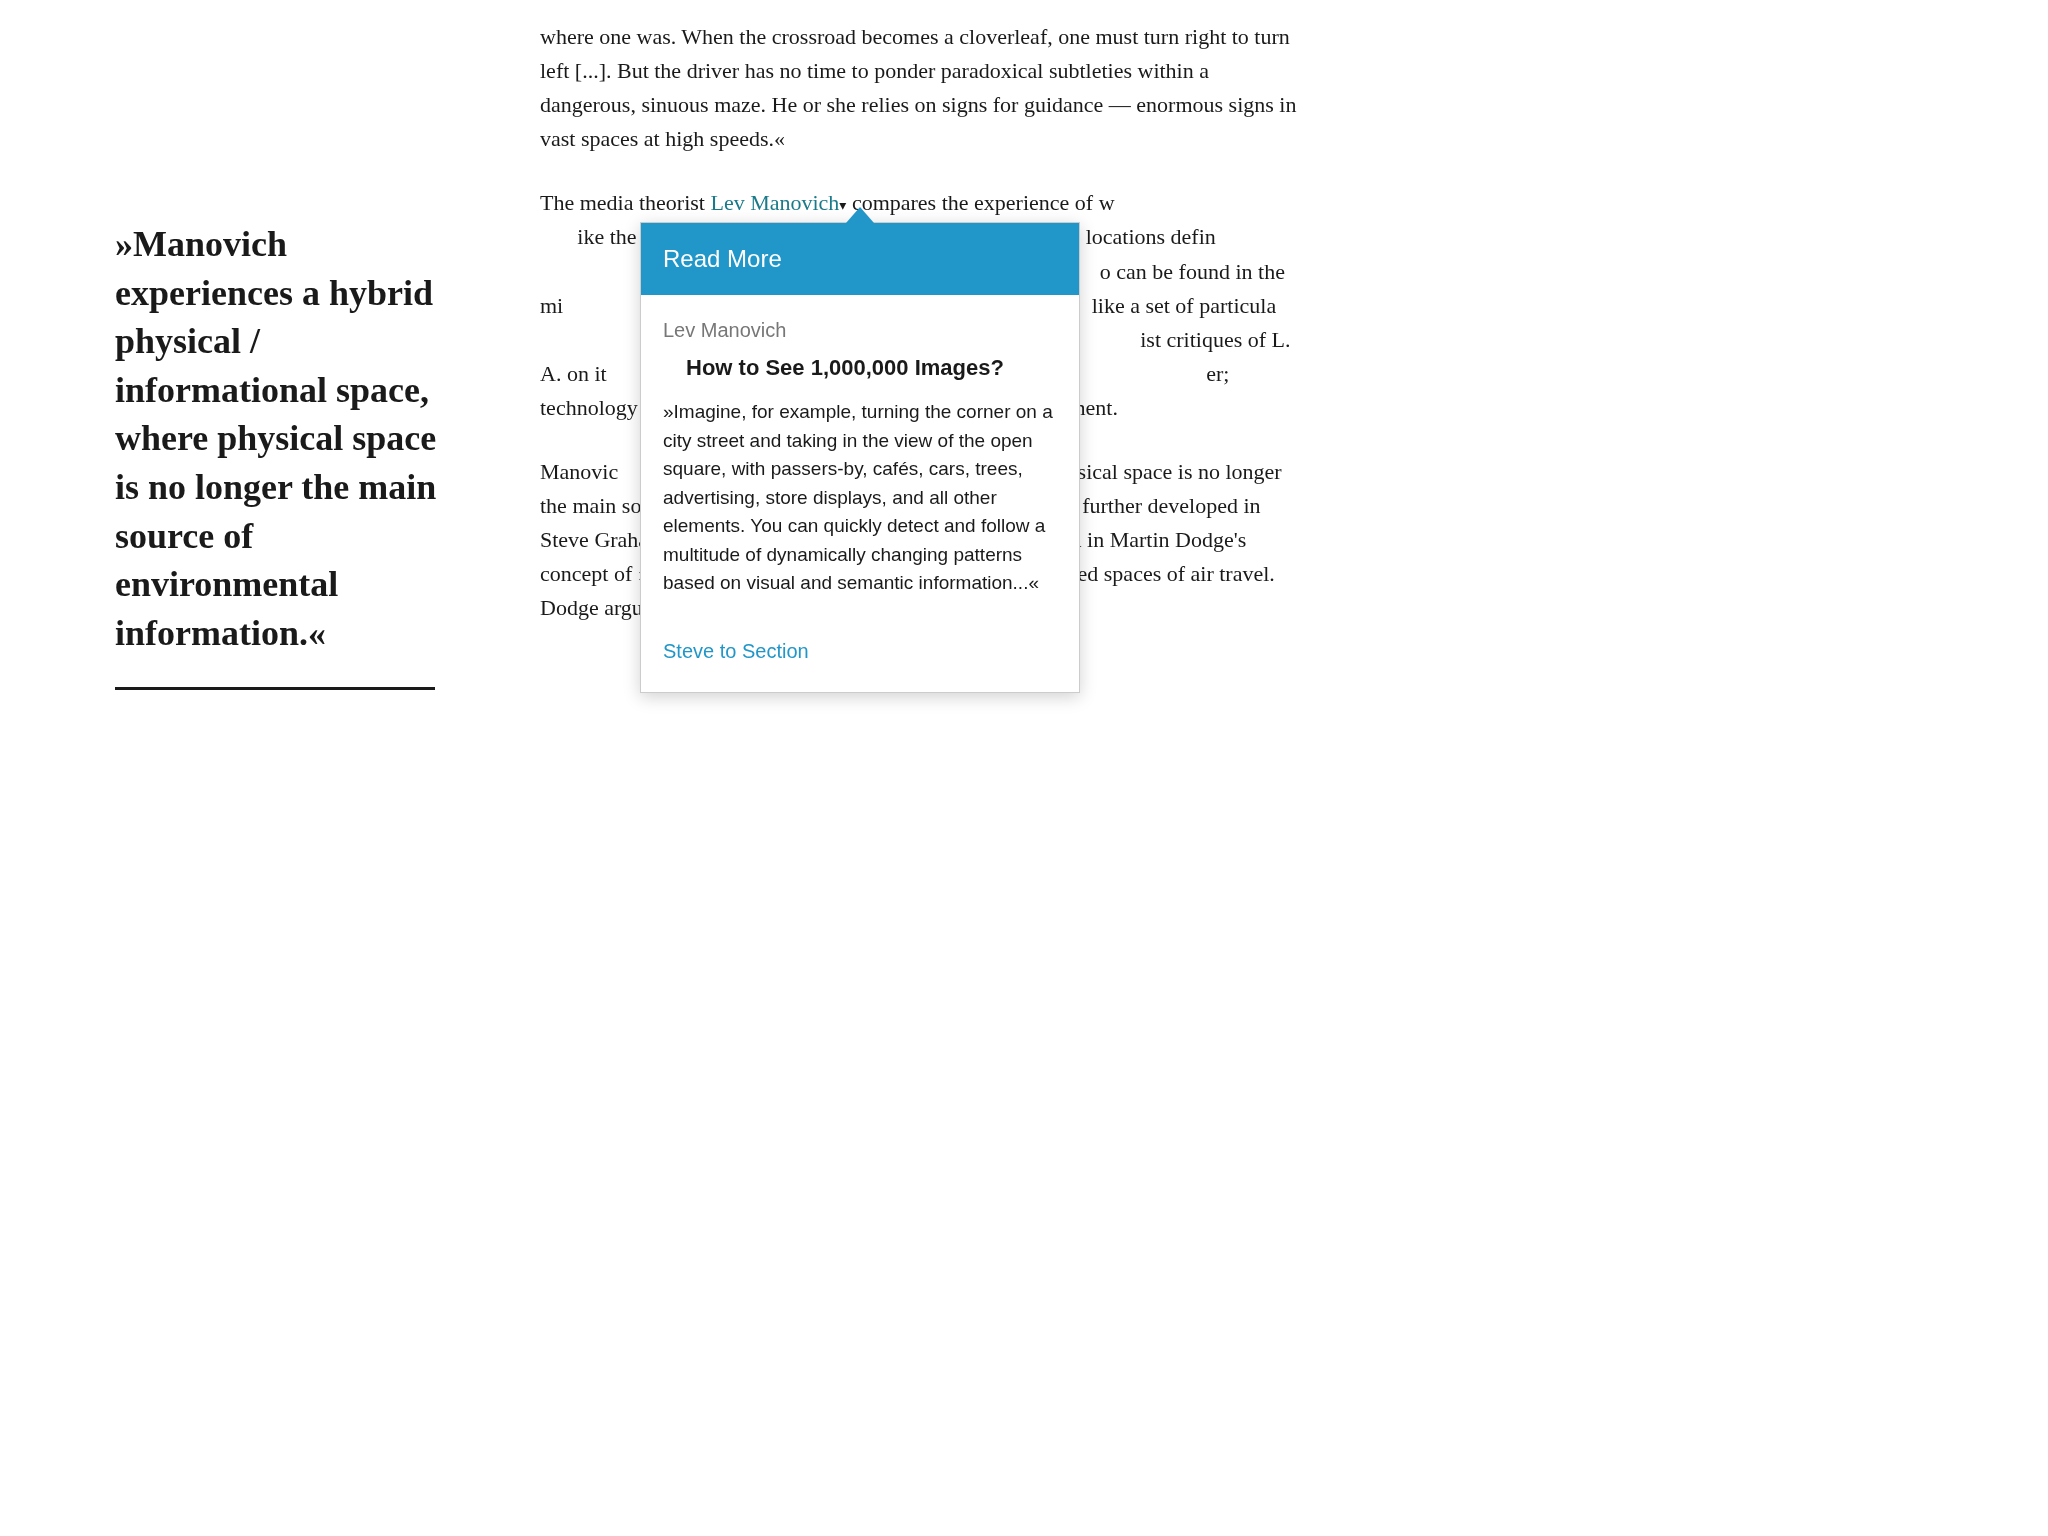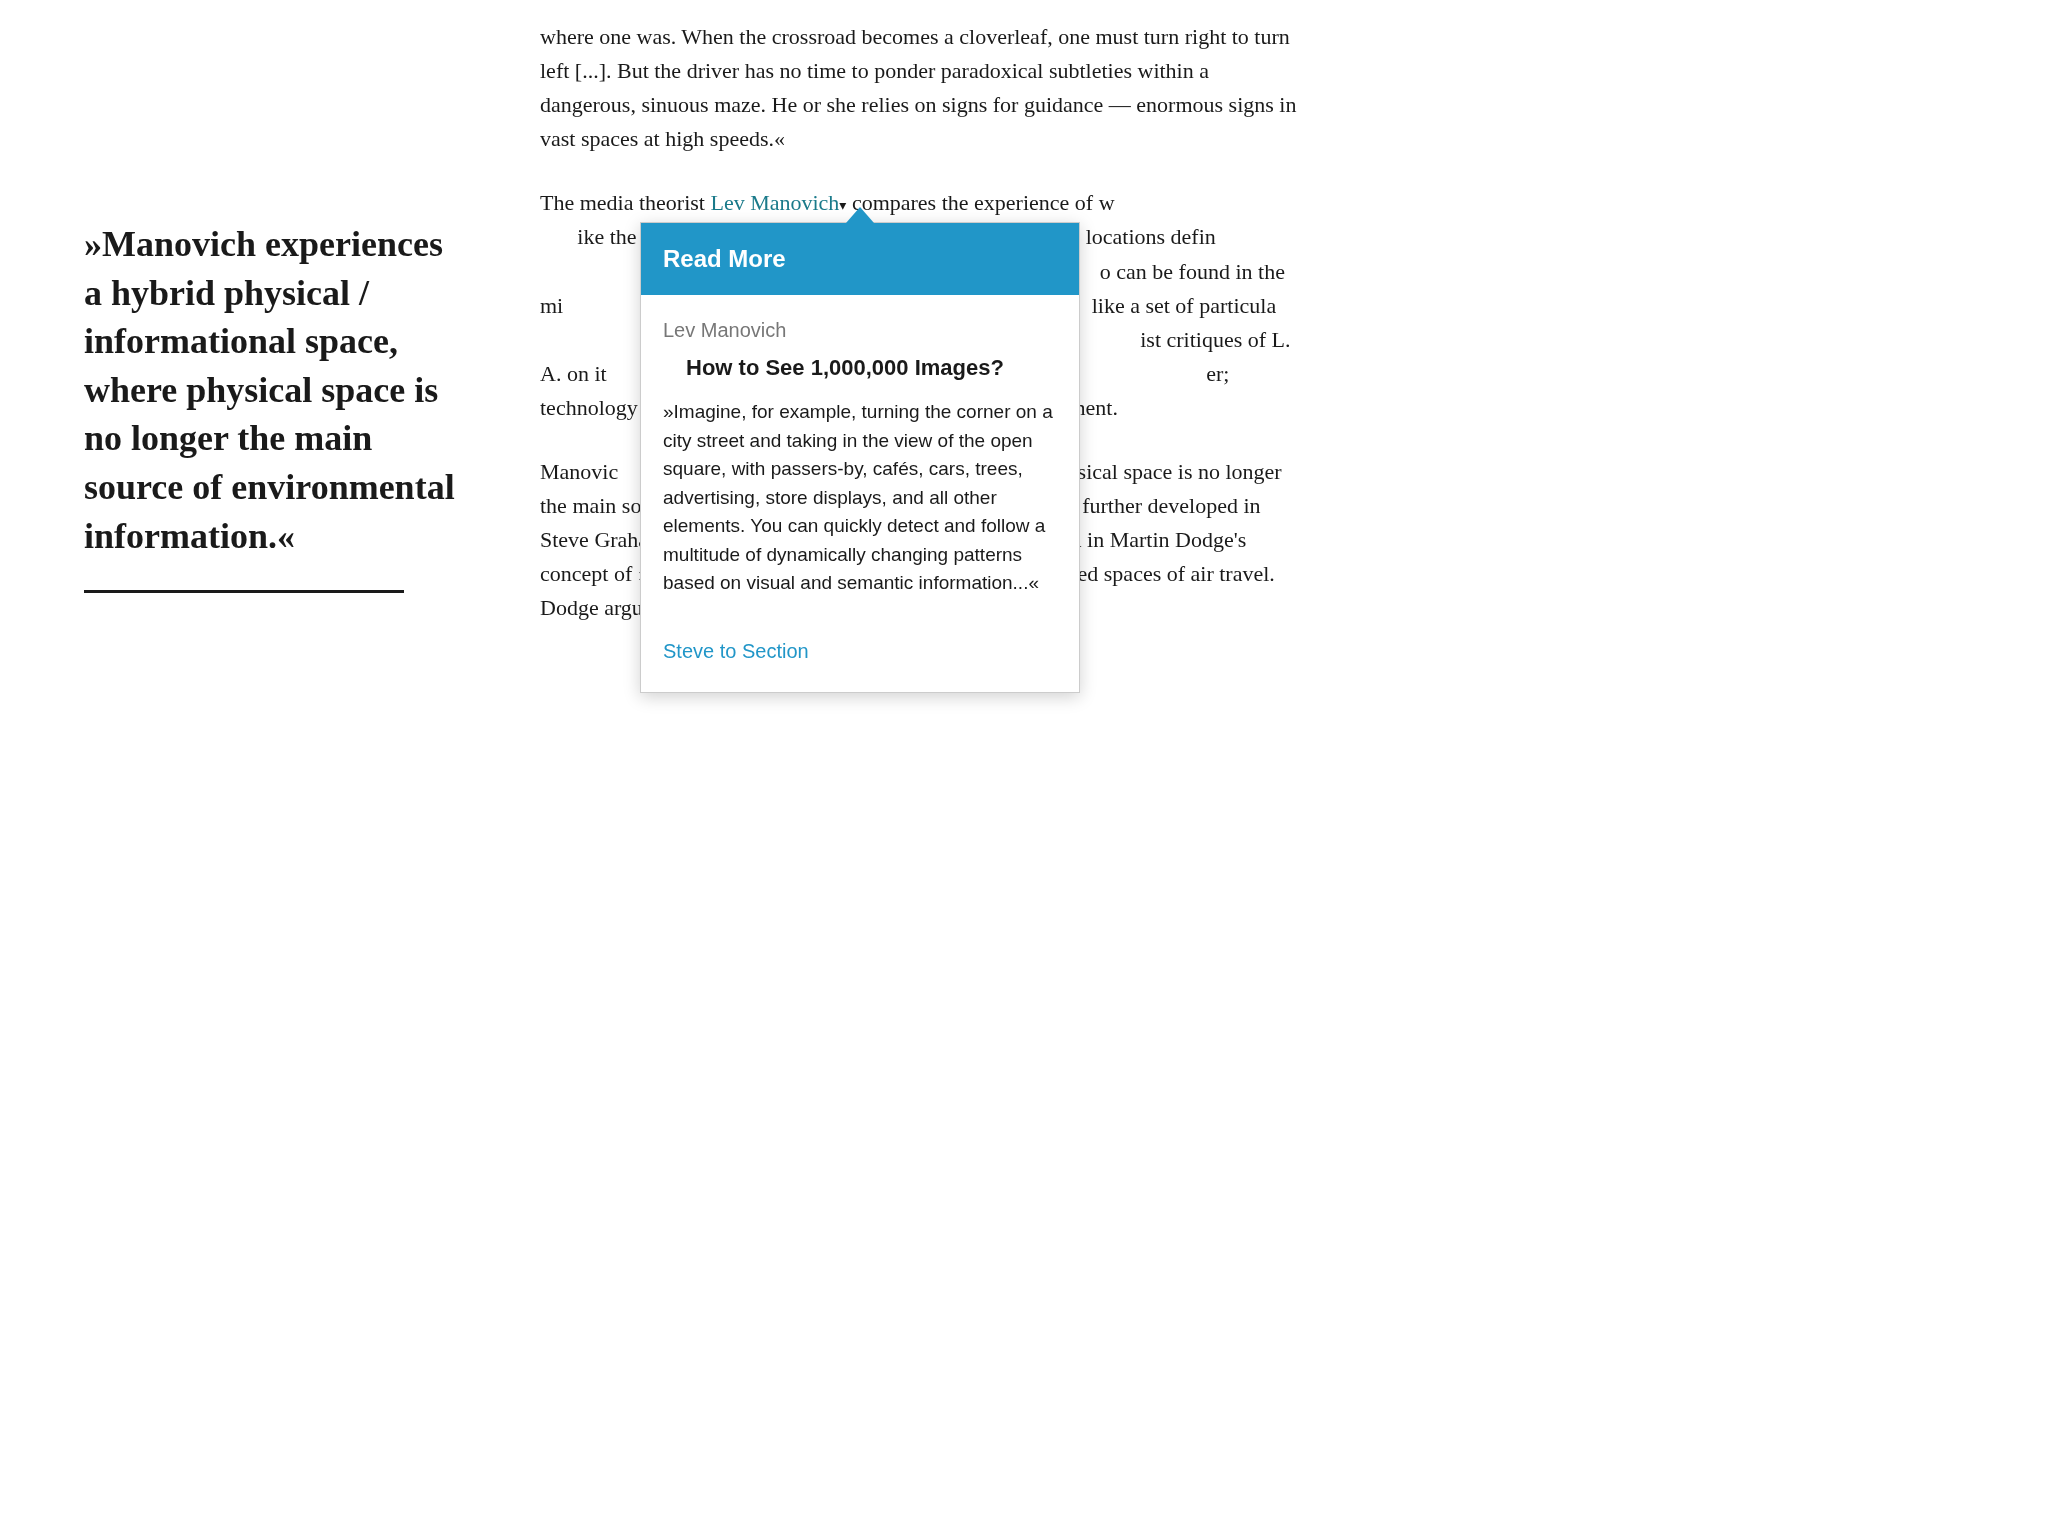--- a/index.html
+++ b/index.html
@@ -23,21 +23,21 @@
     .page-container {
       display: flex;
       width: 100%;
       min-height: 1536px;
       position: relative;
     }
 
     
     .left-column {
       width: 520px;
-      padding: 40px 60px 40px 84px;
+      padding: 40px 60px 40px 115px;
       flex-shrink: 0;
     }
 
     .pull-quote {
       font-size: 36px;
       line-height: 1.35;
       font-weight: bold;
       color: #1a1a1a;
       margin-top: 180px;
     }
@@ -100,21 +100,21 @@
       border-left: 14px solid transparent;
       border-right: 14px solid transparent;
       border-bottom: 16px solid #2196c8;
     }
 
     .tooltip-header {
       background: #2196c8;
       color: #ffffff;
       padding: 18px 22px;
       font-size: 24px;
-      font-weight: bold;
+      font-weight: normal;
       font-family: Arial, Helvetica, sans-serif;
     }
 
     .tooltip-body {
       padding: 20px 22px 16px 22px;
     }
 
     .tooltip-author {
       font-size: 20px;
       color: #777777;

